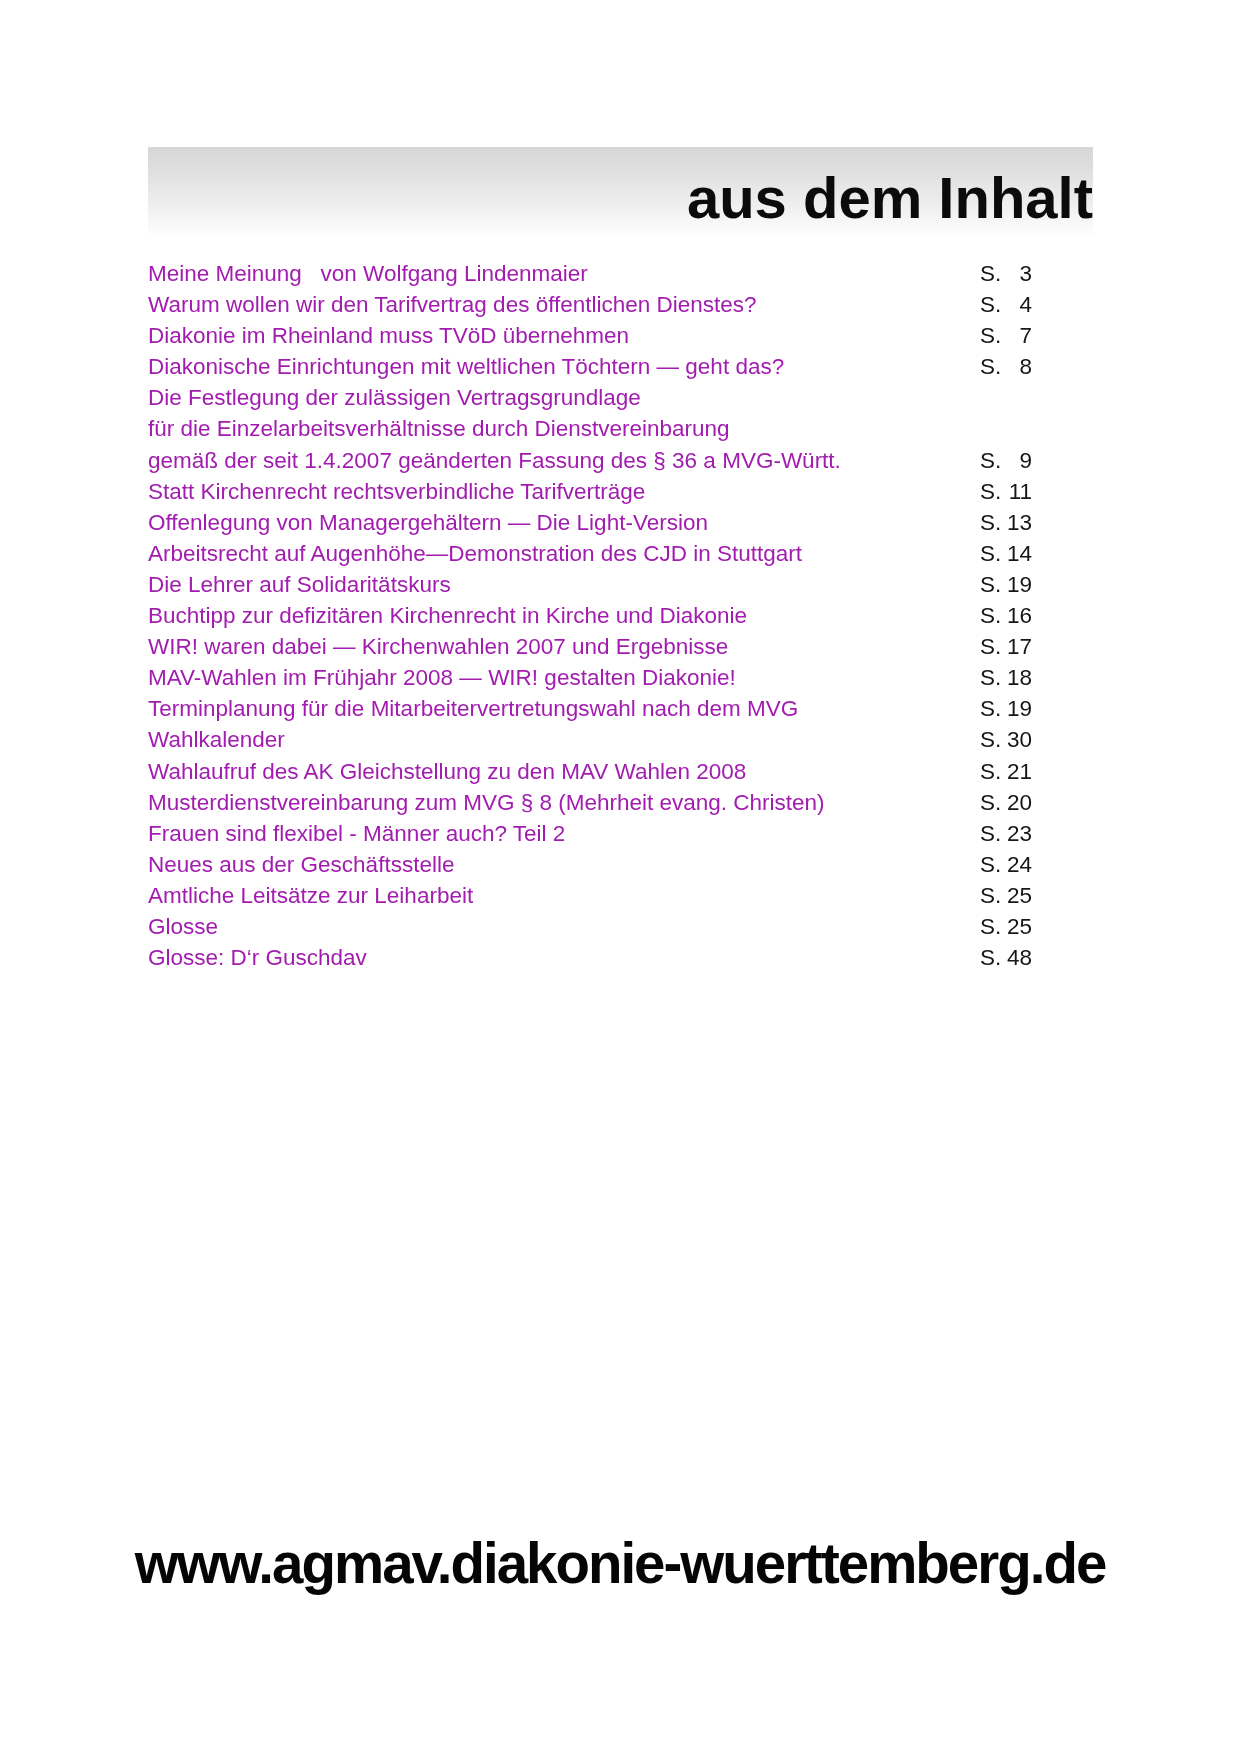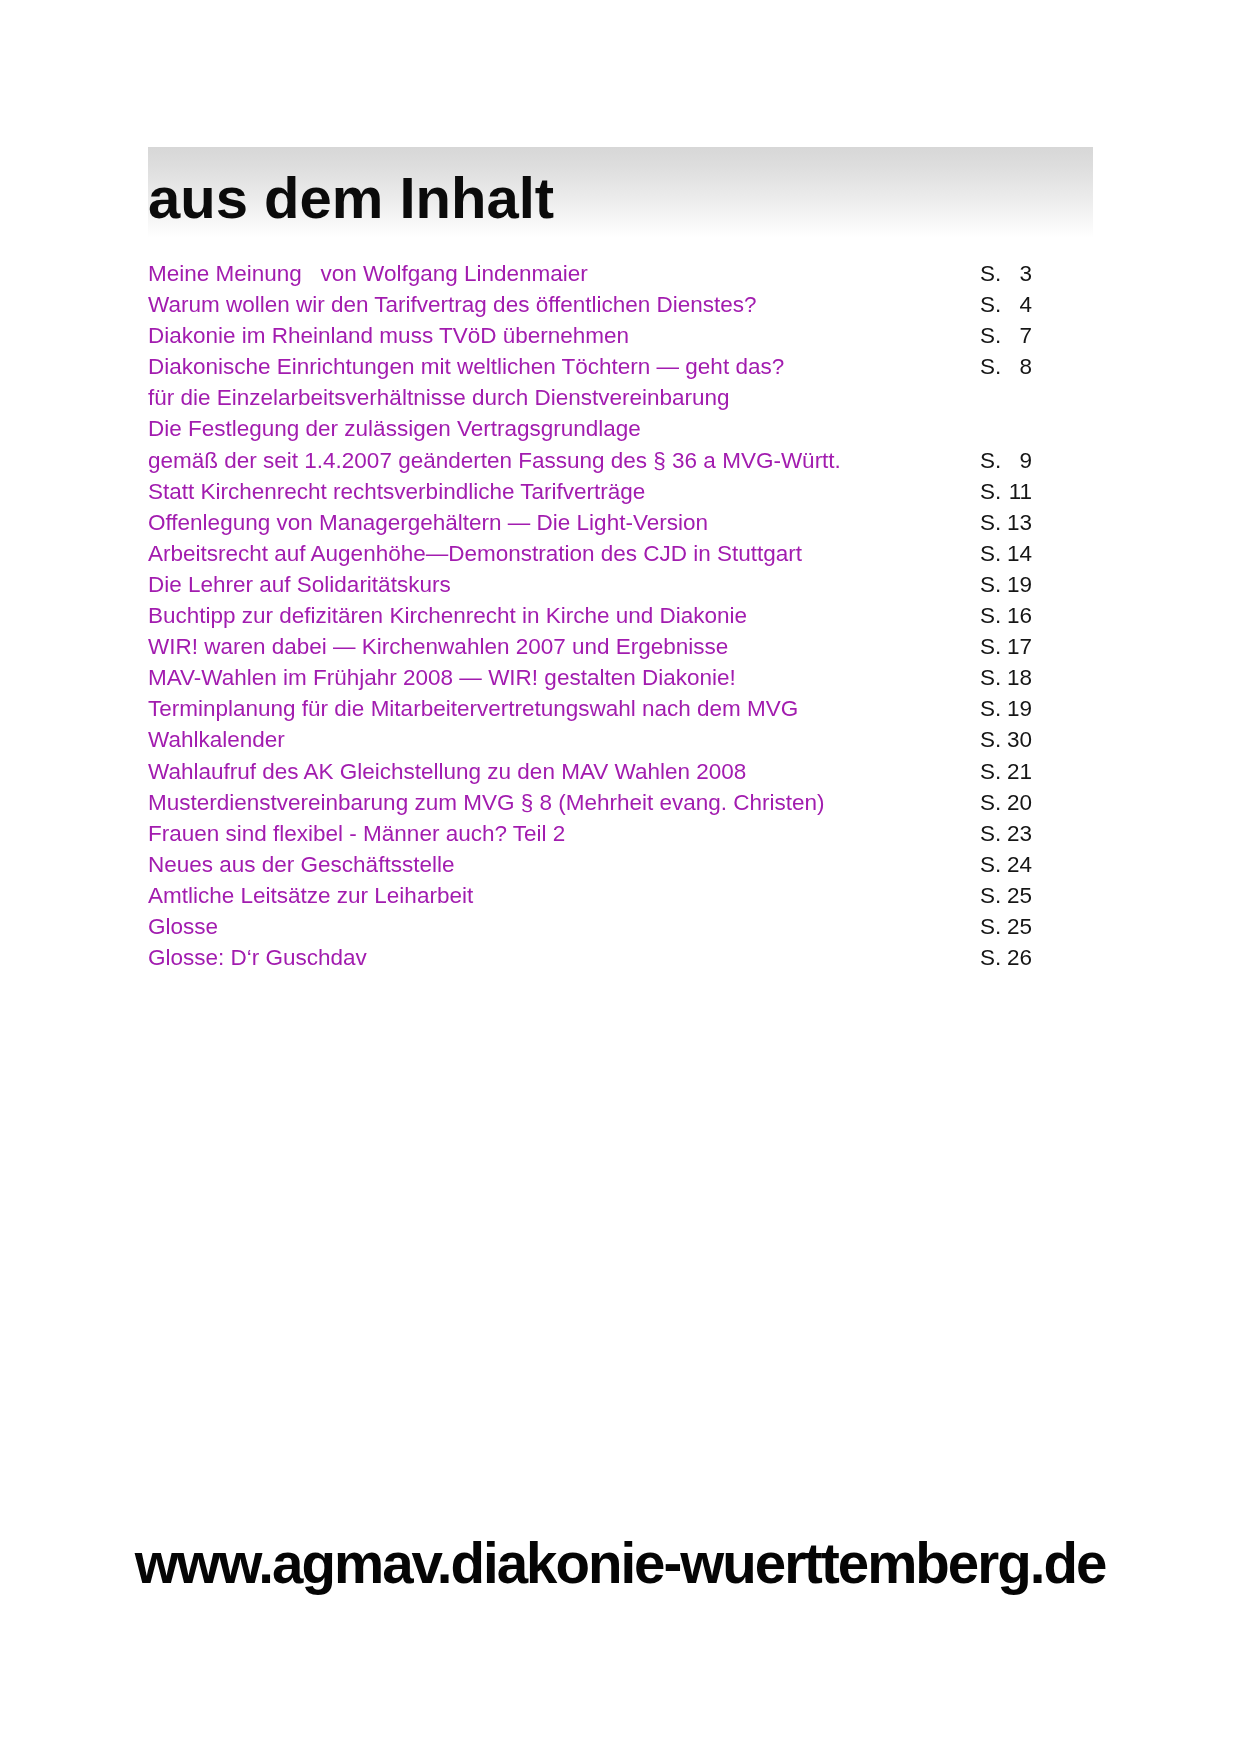--- a/index.html
+++ b/index.html
@@ -24,21 +24,21 @@
     top: 147px;
     width: 945px;
     height: 95px;
     background: linear-gradient(180deg, #d7d7d7 0%, #dedede 22%, #efefef 62%, #ffffff 95%);
   }
   .header-title {
     position: absolute;
     left: 0;
     top: 22px;
     width: 100%;
-    text-align: left;
+    text-align: right;
     font-size: 58px;
     line-height: 58px;
     font-weight: bold;
     color: #0b0b0b;
     letter-spacing: 0px;
   }
 
   
   .toc {
     position: absolute;
@@ -117,29 +117,29 @@
 
     <div class="toc-row">
       <span class="toc-title t">Diakonische Einrichtungen mit weltlichen Töchtern — geht das?</span>
       <span class="toc-page">
         <span class="s">S.</span>
         <span class="n">8</span>
       </span>
     </div>
 
     <div class="toc-row">
-      <span class="toc-title t">für die Einzelarbeitsverhältnisse durch Dienstvereinbarung</span>
+      <span class="toc-title t">Die Festlegung der zulässigen Vertragsgrundlage</span>
       <span class="toc-page">
         <span class="s"></span>
         <span class="n"></span>
       </span>
     </div>
 
     <div class="toc-row">
-      <span class="toc-title t">Die Festlegung der zulässigen Vertragsgrundlage</span>
+      <span class="toc-title t">für die Einzelarbeitsverhältnisse durch Dienstvereinbarung</span>
       <span class="toc-page">
         <span class="s"></span>
         <span class="n"></span>
       </span>
     </div>
 
     <div class="toc-row">
       <span class="toc-title t">gemäß der seit 1.4.2007 geänderten Fassung des § 36 a MVG-Württ.</span>
       <span class="toc-page">
         <span class="s">S.</span>
@@ -265,20 +265,20 @@
       <span class="toc-page">
         <span class="s">S.</span>
         <span class="n">25</span>
       </span>
     </div>
 
     <div class="toc-row">
       <span class="toc-title t">Glosse: D‘r Guschdav</span>
       <span class="toc-page">
         <span class="s">S.</span>
-        <span class="n">26</span>
+        <span class="n">48</span>
       </span>
     </div>
   </div>
 
   <div class="footer-url">www.agmav.diakonie-wuerttemberg.de</div>
 
 </div>
 
 </body></html>

